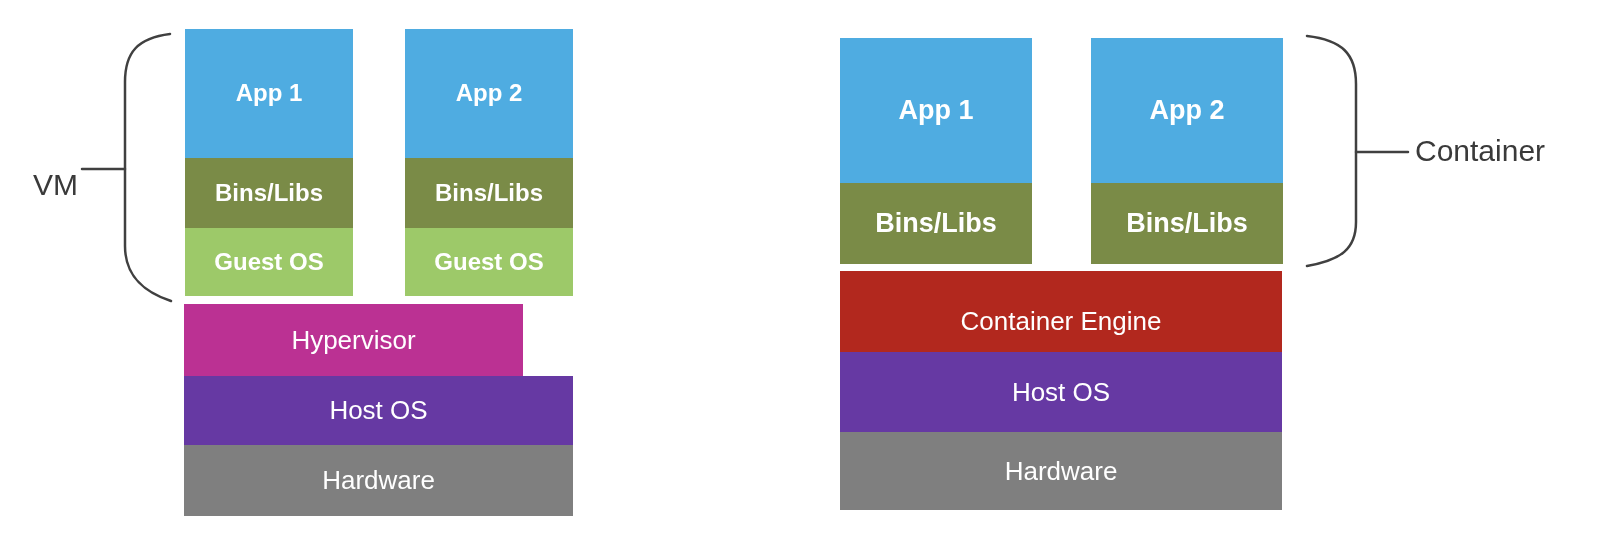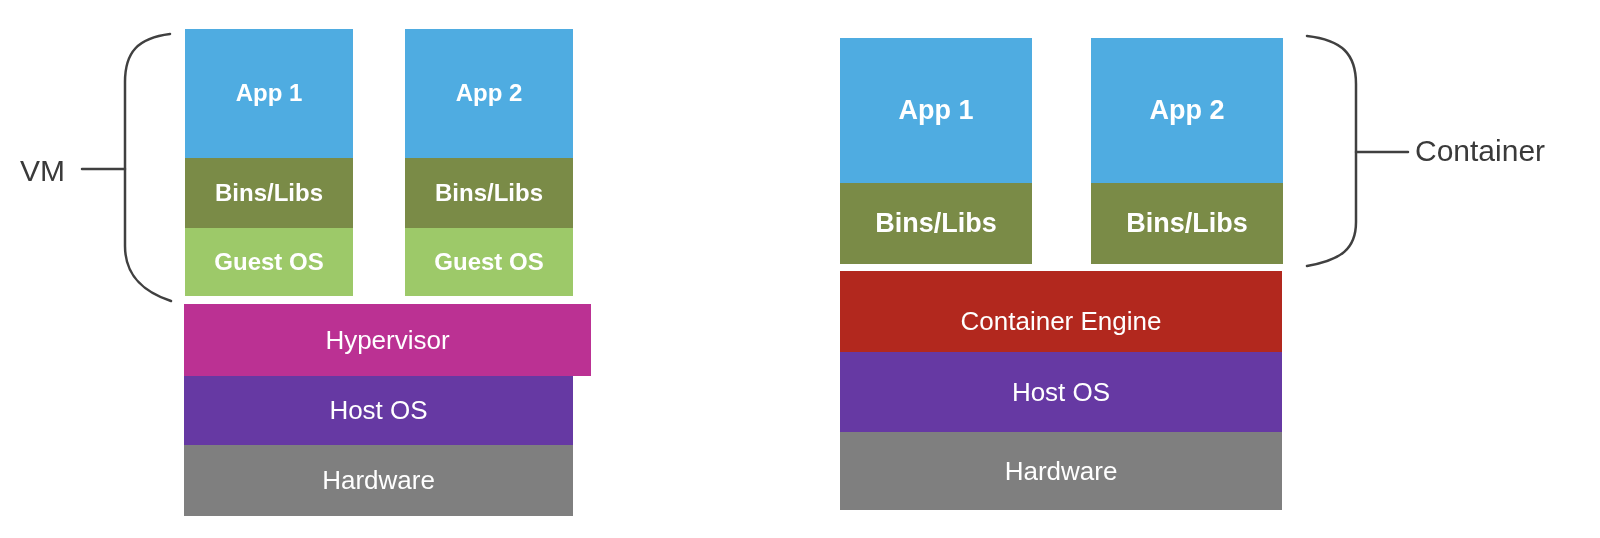--- a/index.html
+++ b/index.html
@@ -46,31 +46,31 @@
     <g stroke="#404040" stroke-width="2.5" fill="none" stroke-linecap="round">
       <path d="M 170 34 C 138 38 125 52 125 82 L 125 246 C 125 274 141 291 171 301"></path>
       <path d="M 82 169 L 125 169"></path>
     </g>
     <g stroke="#404040" stroke-width="2.5" fill="none" stroke-linecap="round">
       <path d="M 1307 36 C 1342 40 1356 54 1356 84 L 1356 222 C 1356 249 1341 260 1307 266"></path>
       <path d="M 1356 152 L 1408 152"></path>
     </g>
   </svg>
 
-  <div class="bracket-label" style="left:20px; top:154px; width:58px; text-align:left;">VM</div>
+  <div class="bracket-label" style="left:20px; top:168px; width:58px; text-align:right;">VM</div>
 
   <div class="box stack-label fs-vm-stack" style="left: 185px; top: 29px; width: 168px; height: 129px; background: rgb(79, 172, 225);">App 1</div>
   <div class="box stack-label fs-vm-stack" style="left: 185px; top: 158px; width: 168px; height: 70px; background: rgb(122, 139, 71);">Bins/Libs</div>
   <div class="box stack-label fs-vm-stack" style="left: 185px; top: 228px; width: 168px; height: 68px; background: rgb(157, 201, 105);">Guest OS</div>
 
   <div class="box stack-label fs-vm-stack" style="left: 405px; top: 29px; width: 168px; height: 129px; background: rgb(79, 172, 225);">App 2</div>
   <div class="box stack-label fs-vm-stack" style="left: 405px; top: 158px; width: 168px; height: 70px; background: rgb(122, 139, 71);">Bins/Libs</div>
   <div class="box stack-label fs-vm-stack" style="left: 405px; top: 228px; width: 168px; height: 68px; background: rgb(157, 201, 105);">Guest OS</div>
 
-  <div class="box fs-platform" style="left: 184px; top: 304px; width: 407px; height: 72px; background: rgb(187, 49, 147);">Hypervisor</div>
+  <div class="box fs-platform" style="left: 184px; top: 304px; width: 339px; height: 72px; background: rgb(187, 49, 147);">Hypervisor</div>
   <div class="box fs-platform" style="left: 184px; top: 376px; width: 389px; height: 69px; background: rgb(102, 57, 163);">Host OS</div>
   <div class="box fs-platform" style="left: 184px; top: 445px; width: 389px; height: 71px; background: rgb(127, 127, 127);">Hardware</div>
 
   <div class="box stack-label fs-ct-stack" style="left: 840px; top: 38px; width: 192px; height: 145px; background: rgb(79, 172, 225);">App 1</div>
   <div class="box stack-label fs-ct-stack" style="left: 840px; top: 183px; width: 192px; height: 81px; background: rgb(122, 139, 71);">Bins/Libs</div>
 
   <div class="box stack-label fs-ct-stack" style="left: 1091px; top: 38px; width: 192px; height: 145px; background: rgb(79, 172, 225);">App 2</div>
   <div class="box stack-label fs-ct-stack" style="left: 1091px; top: 183px; width: 192px; height: 81px; background: rgb(122, 139, 71);">Bins/Libs</div>
 
   <div class="box fs-platform" style="left: 840px; top: 271px; width: 442px; height: 101px; background: rgb(178, 40, 30);">Container Engine</div>

